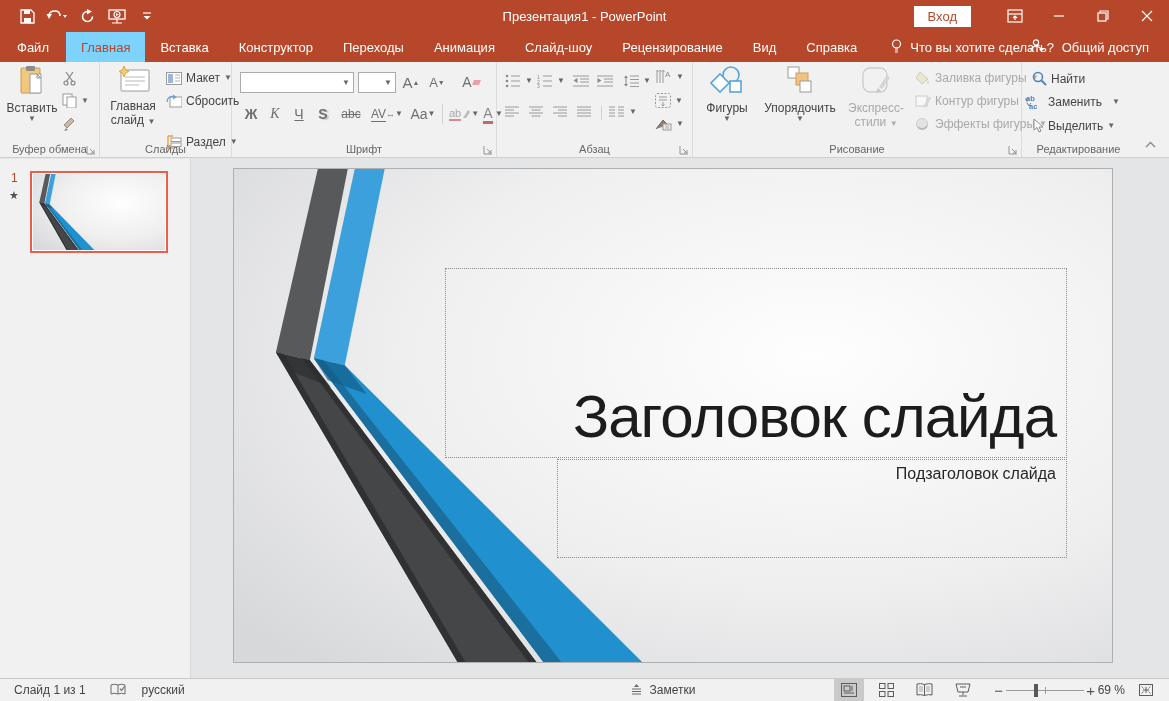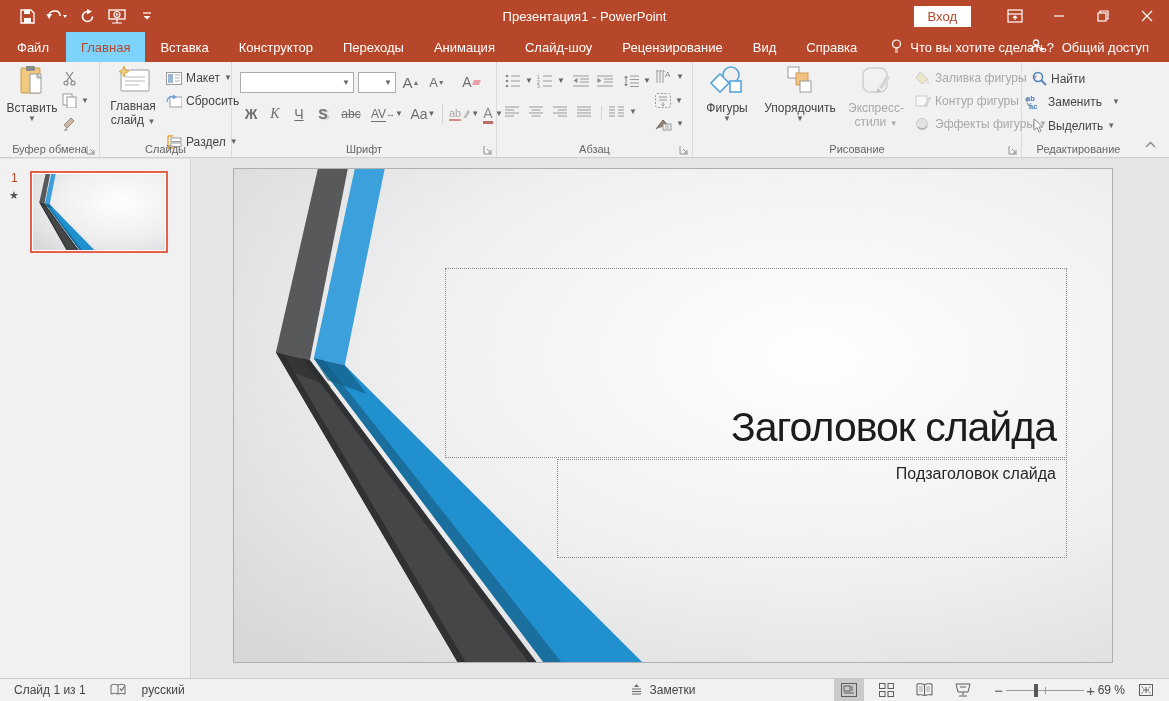--- a/index.html
+++ b/index.html
@@ -46,21 +46,21 @@
   .panel { position:absolute; left:0; top:0; width:190px; height:100%; background:#F1F1F2; }
   .thumb-num { position:absolute; left:11px; top:12px; color:#B7472A; font-size:12px; }
   .thumb-star { position:absolute; left:9px; top:30px; color:#555; font-size:11px; }
   .thumb { position:absolute; left:30px; top:12px; width:138px; height:82px; border:2px solid #E8604C; background:#fff; padding:1px; cursor:default; }
   .thumb svg { display:block; width:132px; height:76px; }
   .canvas { position:absolute; left:190px; top:0; width:979px; height:100%; background:#E4E5E6; border-left:1px solid #D6D6D7; }
   .slide { position:absolute; left:42px; top:9px; width:880px; height:495px; border:1px solid #AFAFB0; background:#fff; }
   .slide > svg.art { position:absolute; left:0; top:0; width:100%; height:100%; }
   .ph { position:absolute; border:1px dotted #8C8C8C; }
   .ph-title { left:211px; top:99px; width:622px; height:190px; }
-  .ph-title .txt { position:absolute; right:10px; bottom:6px; font-size:41px; letter-spacing:-1px; color:#1C1C1C; white-space:nowrap; }
+  .ph-title .txt { position:absolute; right:10px; bottom:6px; font-size:60px; letter-spacing:-1px; color:#1C1C1C; white-space:nowrap; }
   .ph-sub { left:323px; top:290px; width:510px; height:99px; }
   .ph-sub .txt { position:absolute; right:10px; top:5px; font-size:16px; color:#262626; white-space:nowrap; }
 
   
   .statusbar { position:absolute; left:0; top:678px; width:100%; height:23px; background:#F1F1F2; border-top:1px solid #C9C9CA; display:flex; align-items:center; font-size:12px; color:#444; }
   .sb-item { display:flex; align-items:center; gap:6px; cursor:default; white-space:nowrap; }
   .viewbtn { width:30px; height:22px; display:flex; align-items:center; justify-content:center; cursor:default; }
   .viewbtn.active { background:#CACACB; }
   .zoom-slider { position:relative; width:78px; height:22px; cursor:default; }
   .zoom-track { position:absolute; left:0; right:0; top:11px; height:1px; background:#9B9B9B; }

